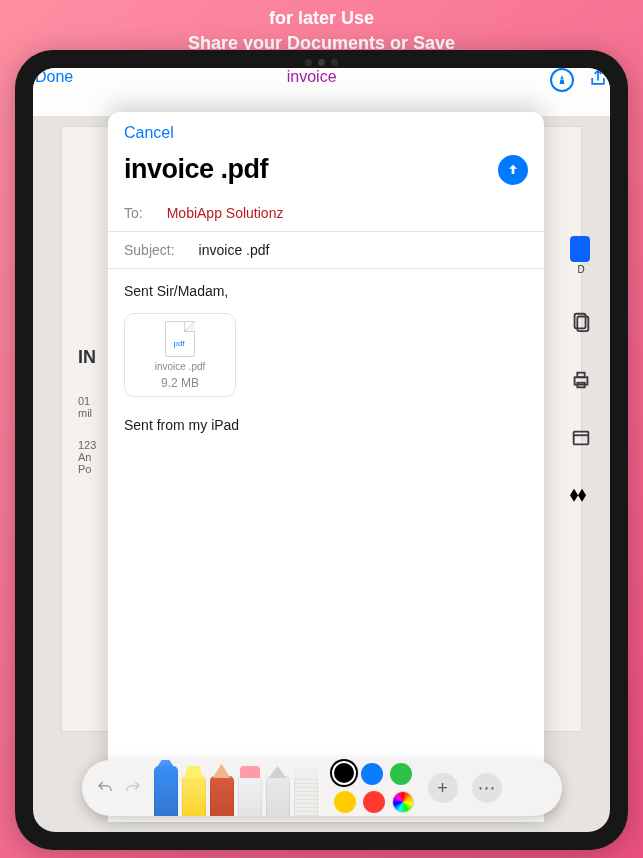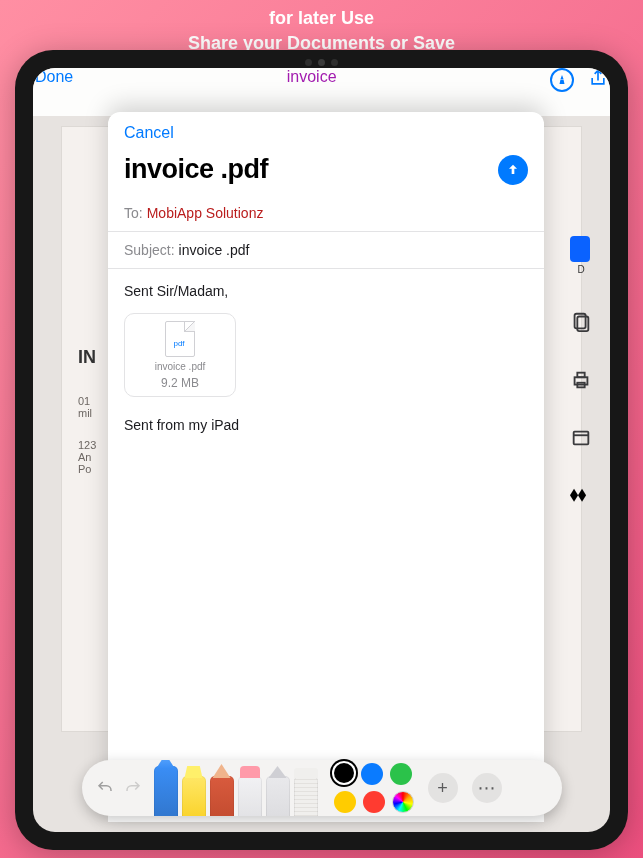--- a/index.html
+++ b/index.html
@@ -86,21 +86,21 @@
 .title-row h1 { font-size: 27px; font-weight: 700; letter-spacing: -0.5px; }
 .send-btn {
   width: 30px; height: 30px; border-radius: 50%;
   background: #007aff; display: flex; align-items: center; justify-content: center;
 }
 .send-btn svg { width: 16px; height: 16px; fill: #fff; }
 .field {
   padding: 10px 16px;
   border-bottom: 1px solid #e3e3e5;
   font-size: 14px;
-  display: flex; gap: 4px;
+  display: flex; gap: 24px;
 }
 .field .lbl { color: #8a8a8e; }
 .field .val { color: #1b1b1f; }
 .field .val.link { color: #b91c1c; }
 .body-area { padding: 14px 16px; font-size: 14px; color: #1b1b1f; }
 .body-area p { margin-bottom: 14px; }
 .attach {
   margin: 14px 0 20px 0;
   width: 112px; height: 84px;
   border: 1px solid #e3e3e5; border-radius: 10px;

